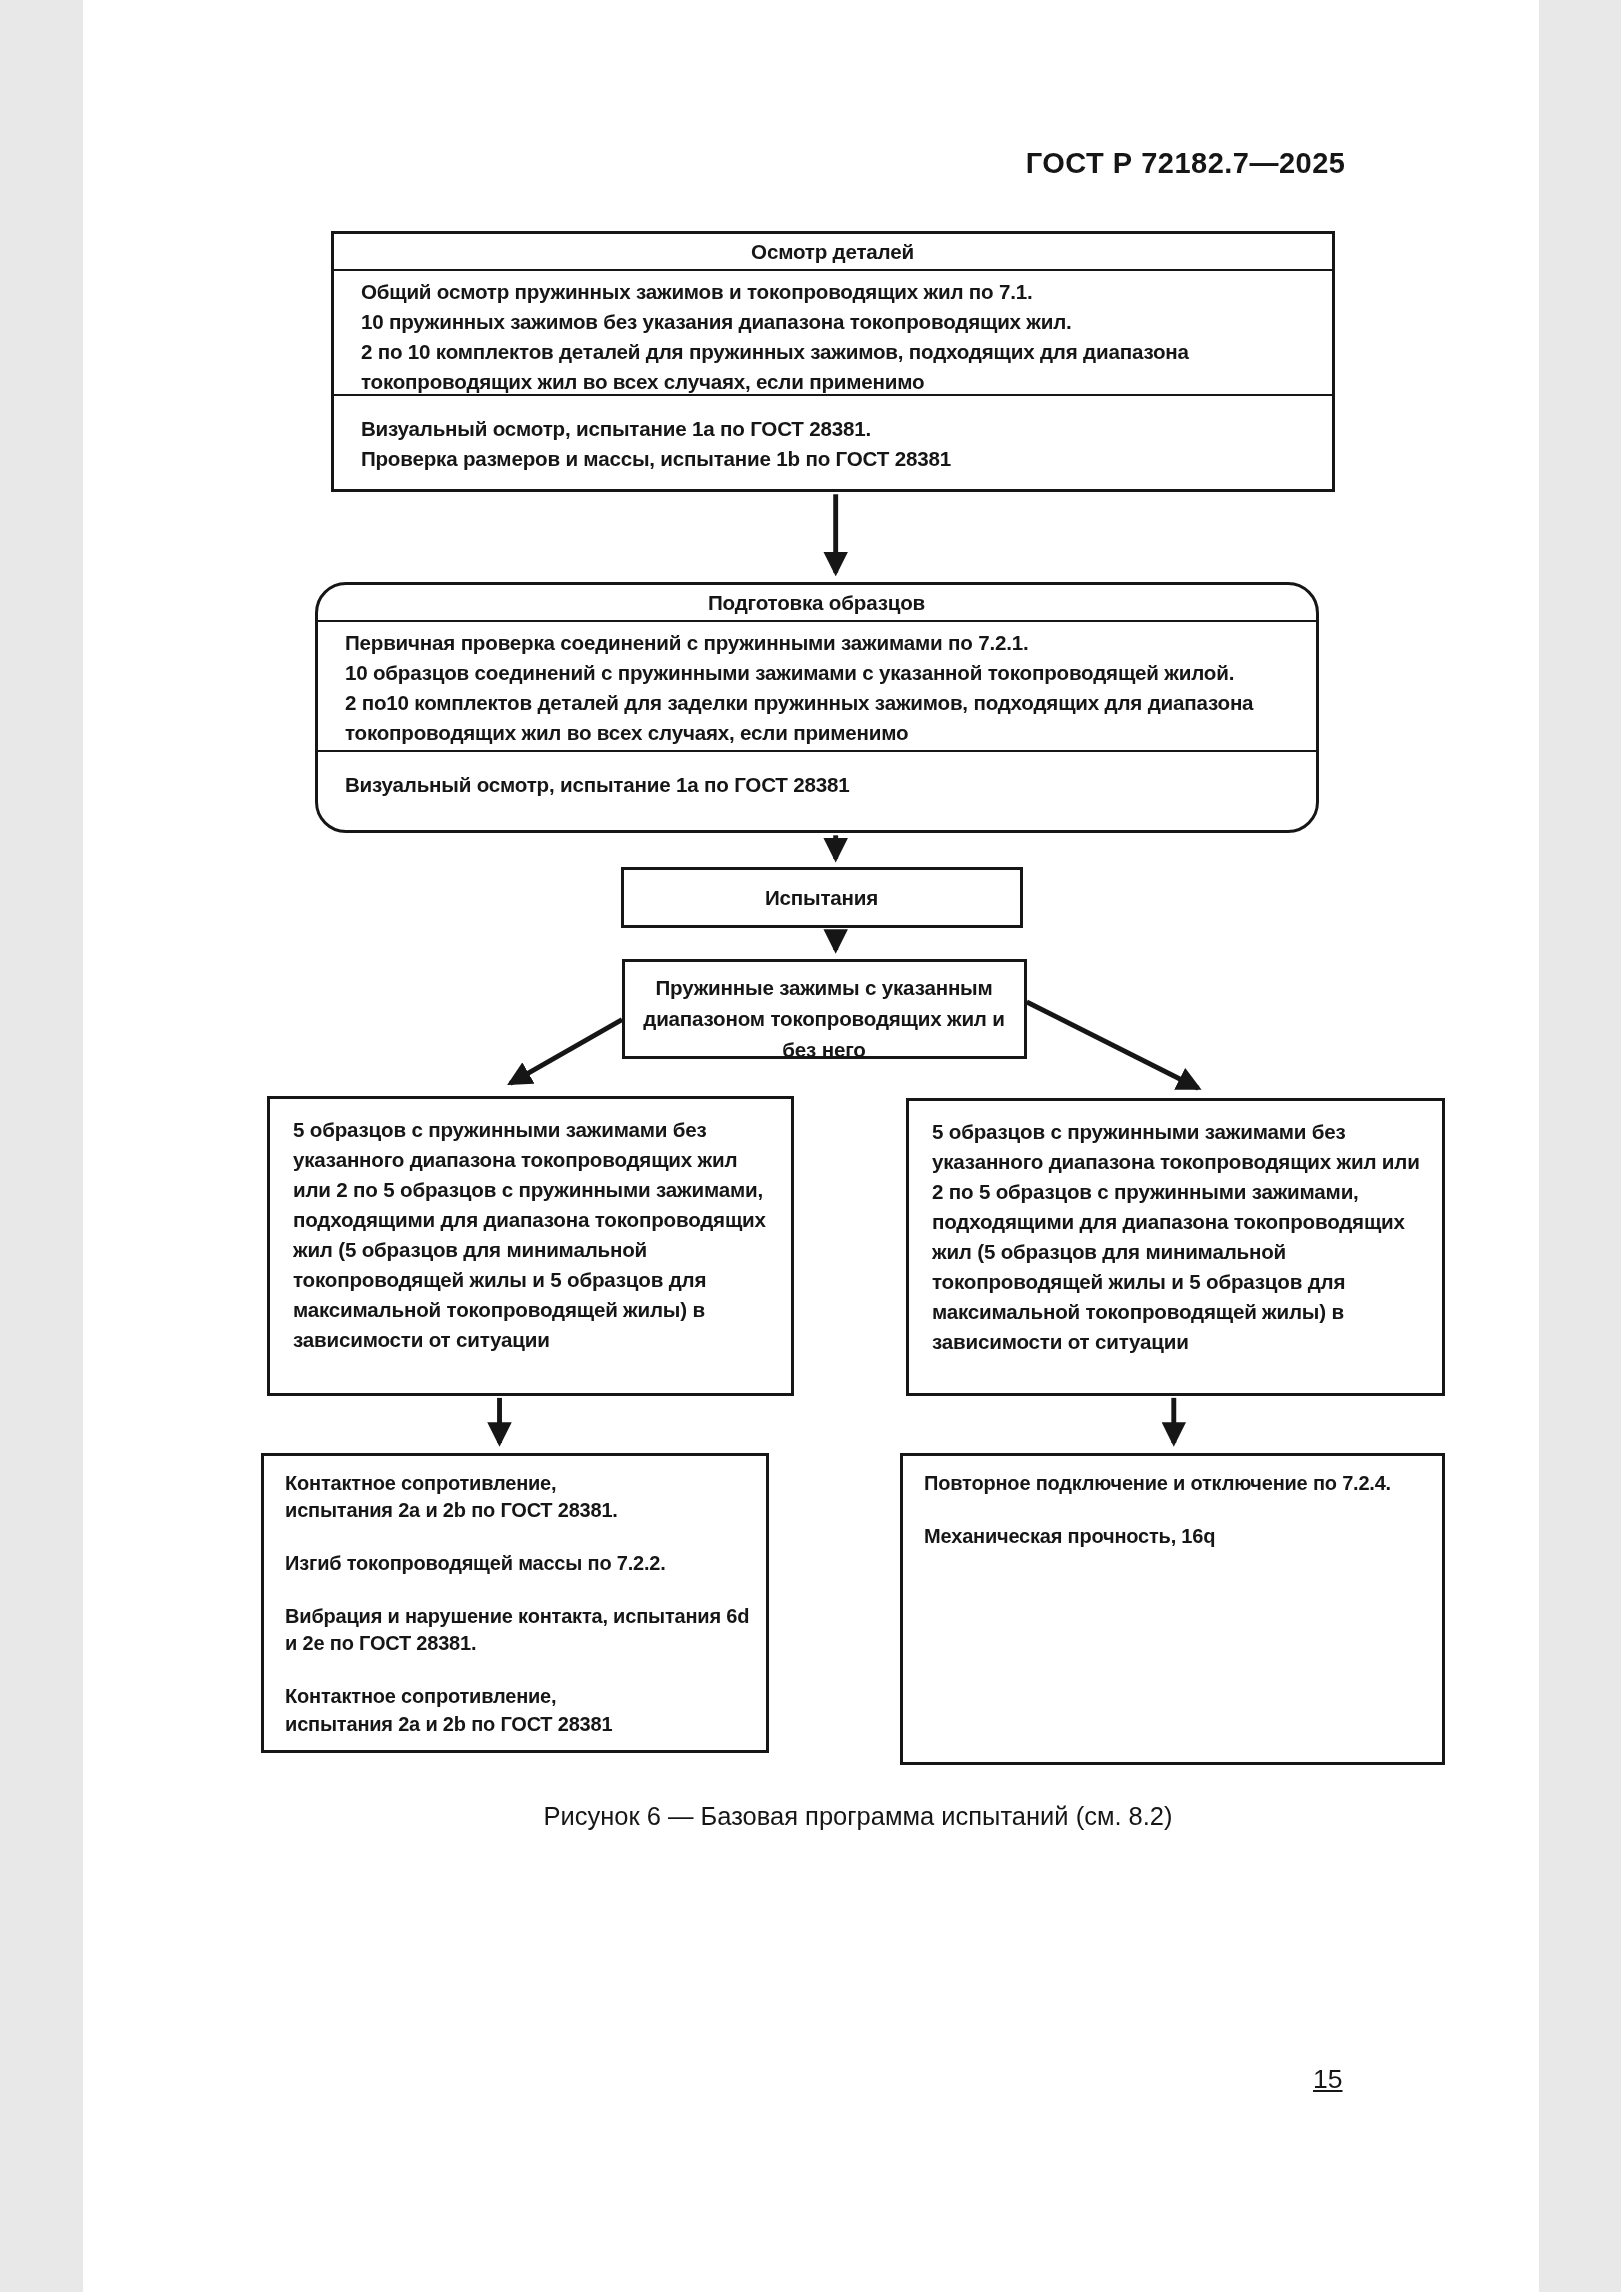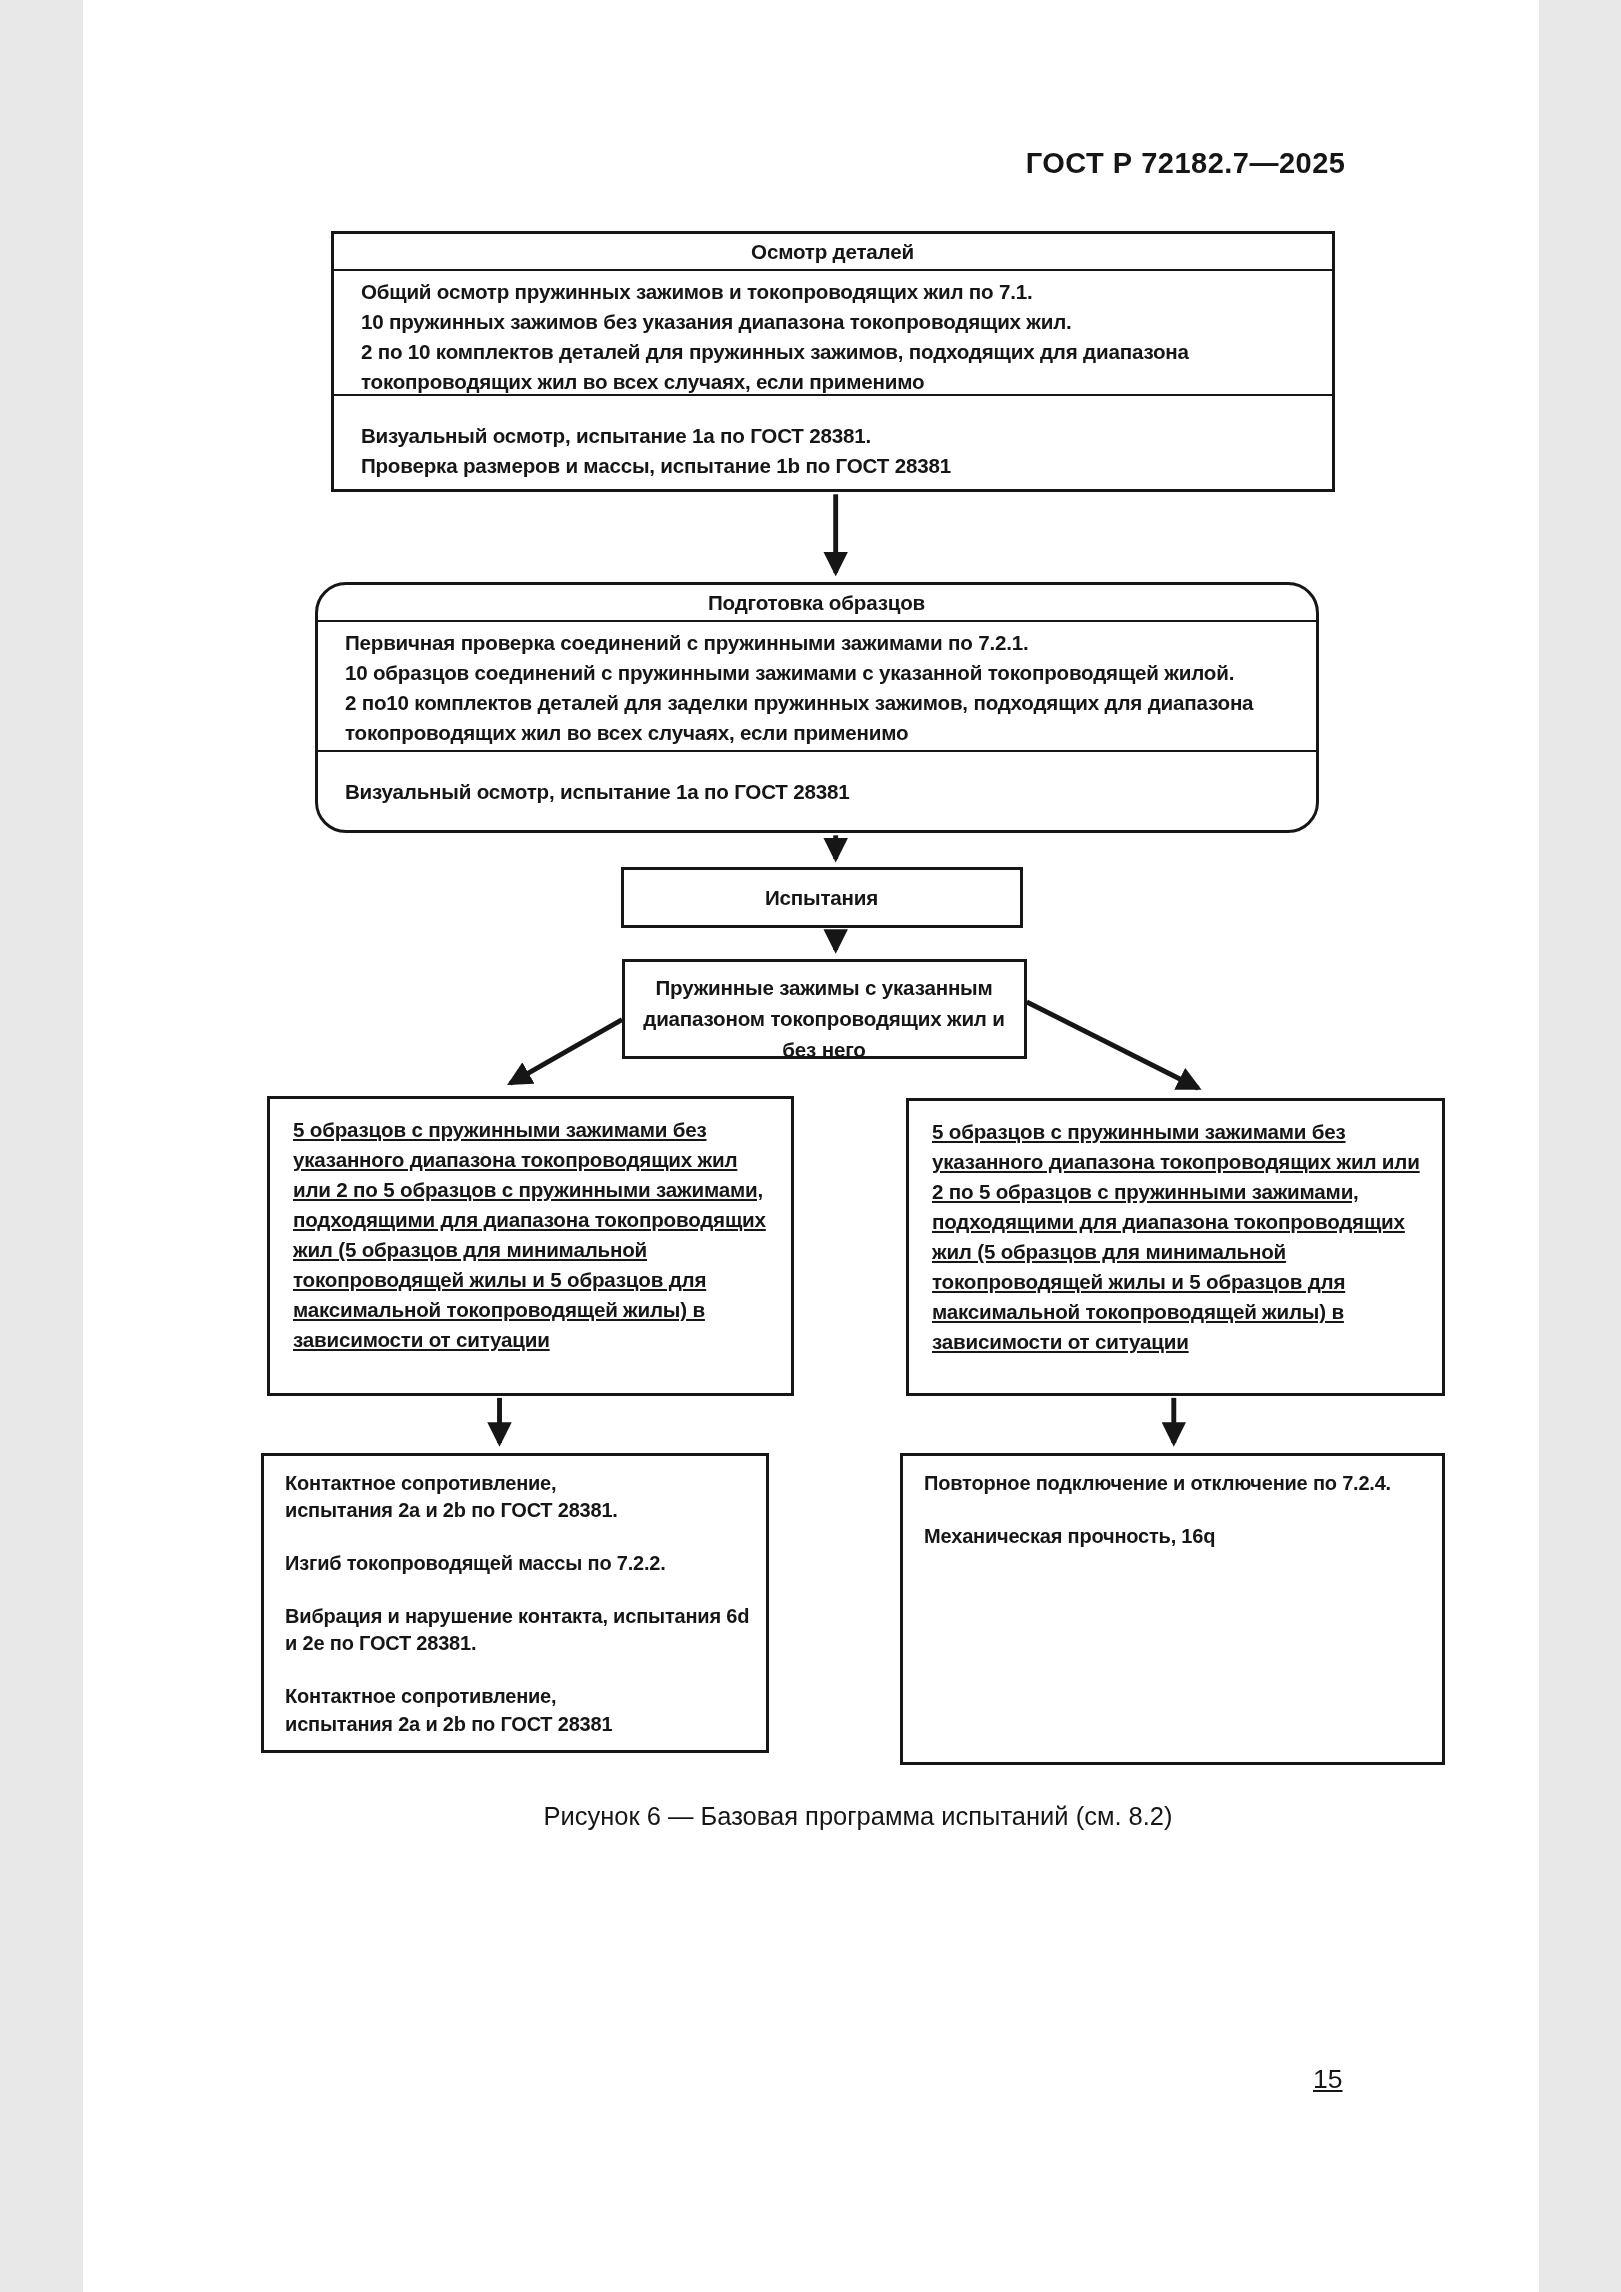--- a/index.html
+++ b/index.html
@@ -23,25 +23,25 @@
   .fbox{
     position:absolute;border:3.9px solid #161616;background:#ffffff;
     box-sizing:border-box;font-size:20.6px;font-weight:bold;line-height:30px;
     letter-spacing:-0.2px;
   }
   .fbox .title{
     display:flex;align-items:center;justify-content:center;
     height:35px;border-bottom:2.9px solid #161616;
   }
   .fbox .section{padding:5.9px 9.8px 0 27.4px;}
-  .fbox .section.rule{border-top:2.9px solid #161616;padding-top:25px;}
+  .fbox .section.rule{border-top:2.9px solid #161616;padding-top:18px;}
   .fbox .line{white-space:nowrap;}
   .center-text{display:flex;align-items:center;justify-content:center;text-align:center;}
   .multi-center{padding-top:9.8px;text-align:center;line-height:31px;}
-  .branch{padding:15.7px 5.9px 0 23.5px;line-height:30px;text-decoration:underline;}
+  .branch{padding:15.7px 5.9px 0 23.5px;line-height:30px;}
   .bottombox{padding:13.7px 5.9px 0 21.6px;line-height:27.4px;font-size:20px;}
   .bottombox p{margin:0 0 25.5px 0;}
   .arrows{position:absolute;top:0;left:0;pointer-events:none;}
 </style>
 </head>
 <body>
 
 <div class="page">
 
   <div class="doc-header">ГОСТ Р 72182.7—2025</div>

